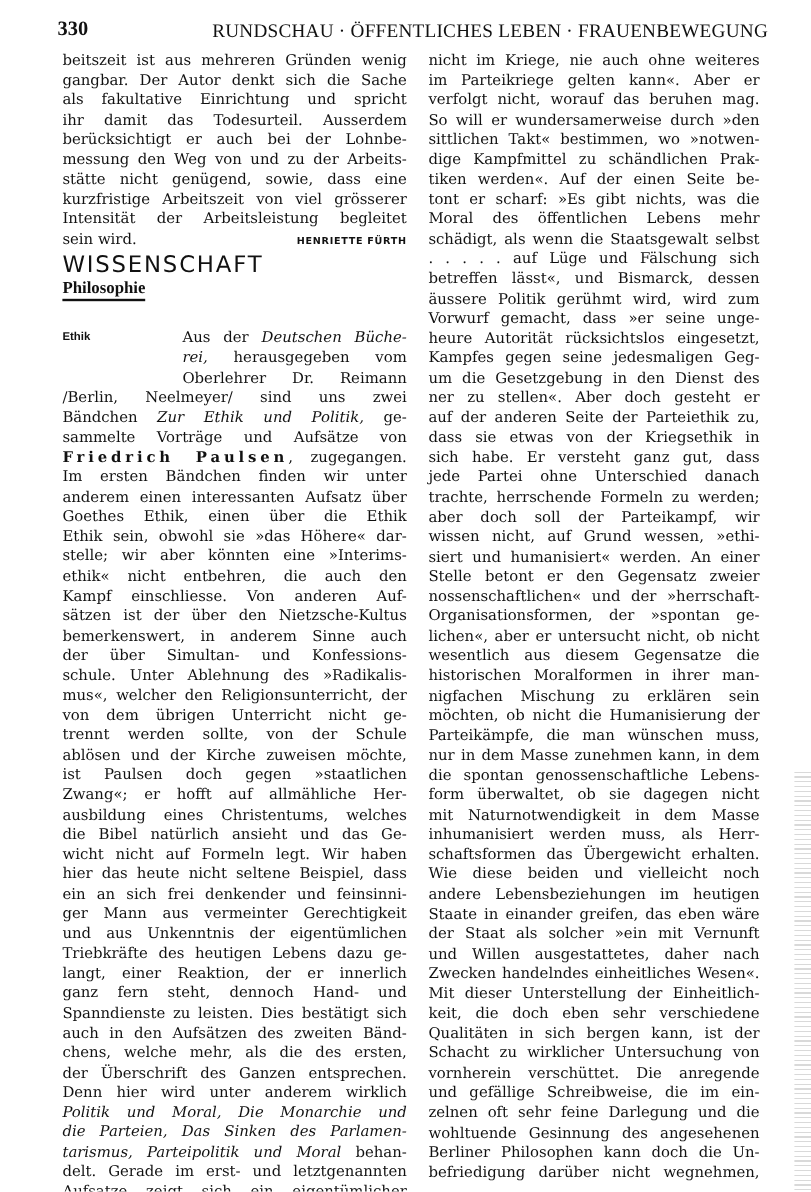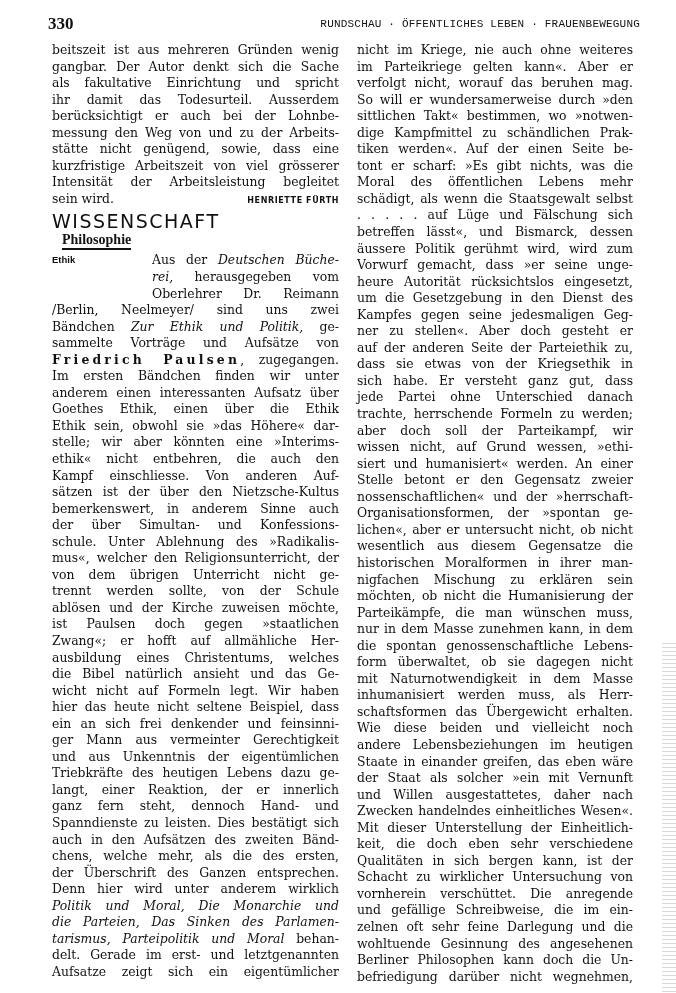--- a/index.html
+++ b/index.html
@@ -1,32 +1,32 @@
 <!DOCTYPE html>
 <html><head>
 <meta charset="utf-8">
 <style>
   html, body { margin:0; padding:0; background:#ffffff; }
   body { width:676px; height:993px; position:relative; overflow:hidden;
          font-family:"DejaVu Serif","Liberation Serif",serif; color:#111; }
   .page-number { position:absolute; left:48px; top:14px; font-size:17px; font-weight:bold;
                  font-family:"Liberation Serif",serif; }
-  .running-head { position:absolute; right:36px; top:18px; font-size:11px; letter-spacing:0.2px;
-                  font-family:Liberation Mono, monospace; }
+  .running-head { position:absolute; right:36px; top:18px; font-size:16px; letter-spacing:0.2px;
+                  font-family:Liberation Serif, serif; }
   .col { position:absolute; top:42px; font-size:12.4px; line-height:16.55px; }
   .col.left { left:52px; width:287px; }
   .col.right { left:357px; width:276px; }
   .line { display:block; white-space:nowrap; text-align:justify; text-align-last:justify; height:16.55px; overflow:visible; }
   .sig-row { display:flex; justify-content:space-between; align-items:baseline; height:16.55px; }
   .sig-row .sig { font-family:"DejaVu Sans",sans-serif; font-size:8px; letter-spacing:0.6px; font-weight:bold; }
   .section-title { display:block; font-family:"DejaVu Sans",sans-serif; font-size:19px; letter-spacing:1.5px;
                    line-height:22px; margin-top:3px; font-weight:normal; }
   .subsection-title { display:inline-block; font-family:"Liberation Serif",serif; font-weight:bold; font-size:14px;
-                      border-bottom:2px solid #111; line-height:16px; padding-bottom:0px; margin-bottom:2px;margin-left:10px; }
-  .intro-block { position:relative; height:49.6px; }
+                      border-bottom:2px solid #111; line-height:16px; padding-bottom:0px; margin-bottom:2px; }
+  .intro-block { position:relative; height:49.6px;margin-top:20px; }
   .sidenote { position:absolute; left:0; top:0; font-family:"Liberation Sans",sans-serif; font-weight:bold; font-size:9.5px; }
   .intro-lines { position:absolute; left:100px; right:0; top:0; }
   .it { font-style:italic; }
   .spaced { letter-spacing:3.2px; font-weight:bold; }
   .scan-edge { position:absolute; right:0; top:640px; width:14px; height:353px;
                background: repeating-linear-gradient(180deg, rgba(0,0,0,0.0) 0 3px, rgba(0,0,0,0.25) 3px 4px);
                opacity:0.6; }
 </style>
 </head>
 <body>
@@ -115,22 +115,22 @@
       <span class="line">dige Kampfmittel zu schändlichen Prak-</span>
       <span class="line">tiken werden«. Auf der einen Seite be-</span>
       <span class="line">tont er scharf: »Es gibt nichts, was die</span>
       <span class="line">Moral des öffentlichen Lebens mehr</span>
       <span class="line">schädigt, als wenn die Staatsgewalt selbst</span>
       <span class="line">. . . . . auf Lüge und Fälschung sich</span>
       <span class="line">betreffen lässt«, und Bismarck, dessen</span>
       <span class="line">äussere Politik gerühmt wird, wird zum</span>
       <span class="line">Vorwurf gemacht, dass »er seine unge-</span>
       <span class="line">heure Autorität rücksichtslos eingesetzt,</span>
+      <span class="line">Kampfes gegen seine jedesmaligen Geg-</span>
       <span class="line">um die Gesetzgebung in den Dienst des</span>
-      <span class="line">Kampfes gegen seine jedesmaligen Geg-</span>
       <span class="line">ner zu stellen«. Aber doch gesteht er</span>
       <span class="line">auf der anderen Seite der Parteiethik zu,</span>
       <span class="line">dass sie etwas von der Kriegsethik in</span>
       <span class="line">sich habe. Er versteht ganz gut, dass</span>
       <span class="line">jede Partei ohne Unterschied danach</span>
       <span class="line">trachte, herrschende Formeln zu werden;</span>
       <span class="line">aber doch soll der Parteikampf, wir</span>
       <span class="line">wissen nicht, auf Grund wessen, »ethi-</span>
       <span class="line">siert und humanisiert« werden. An einer</span>
       <span class="line">Stelle betont er den Gegensatz zweier</span>

